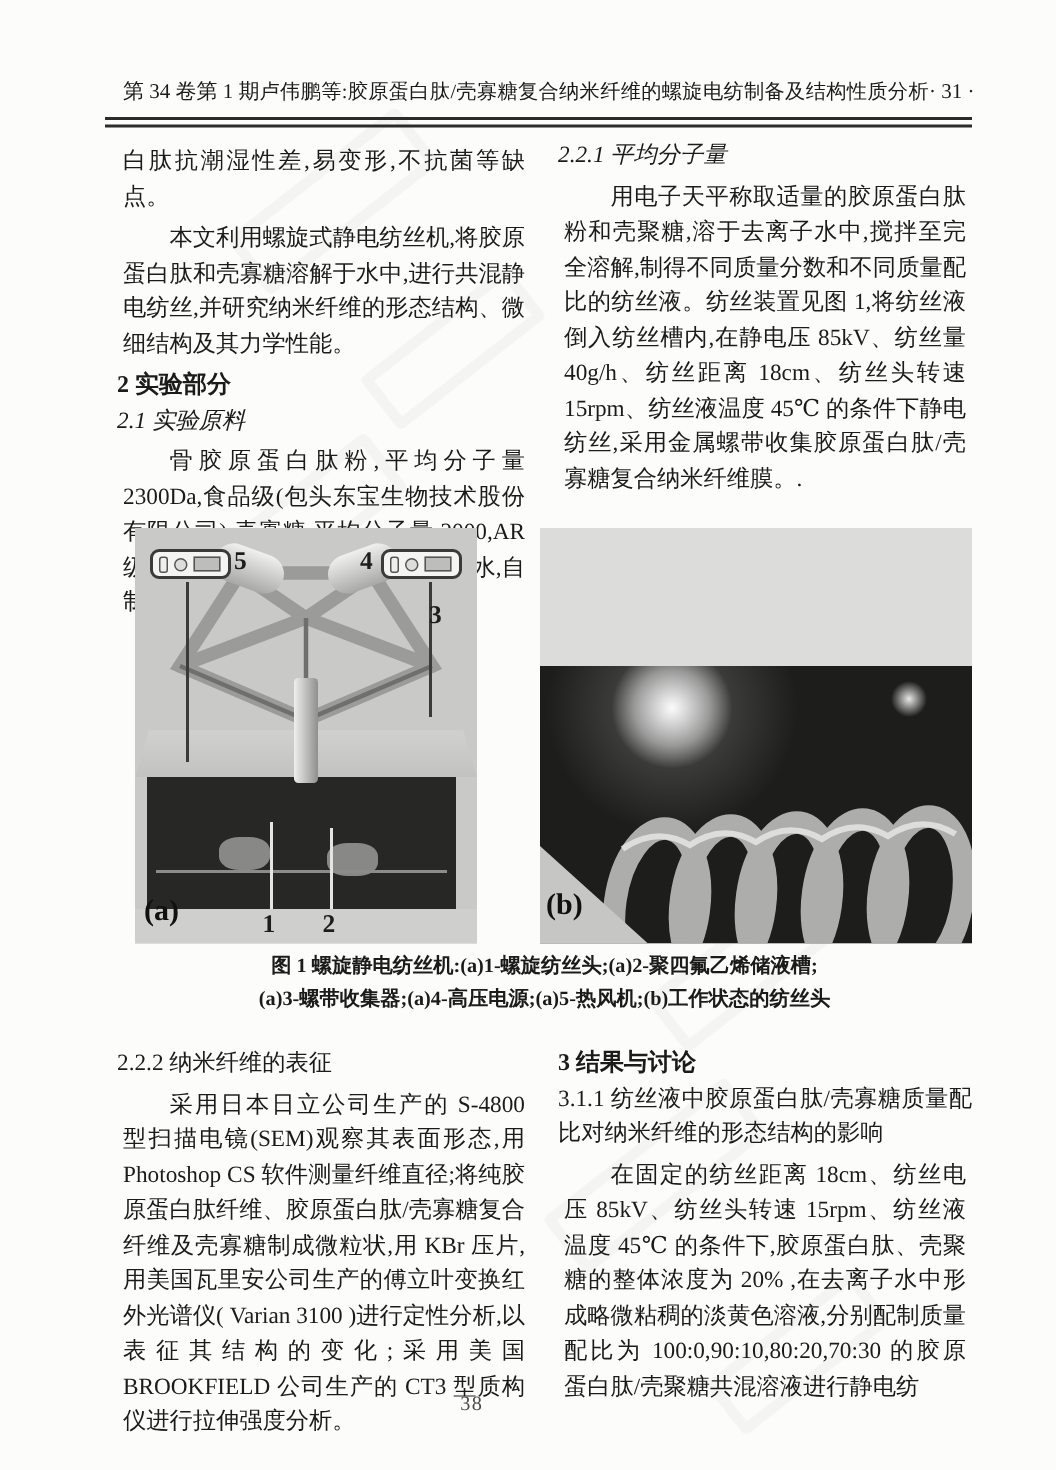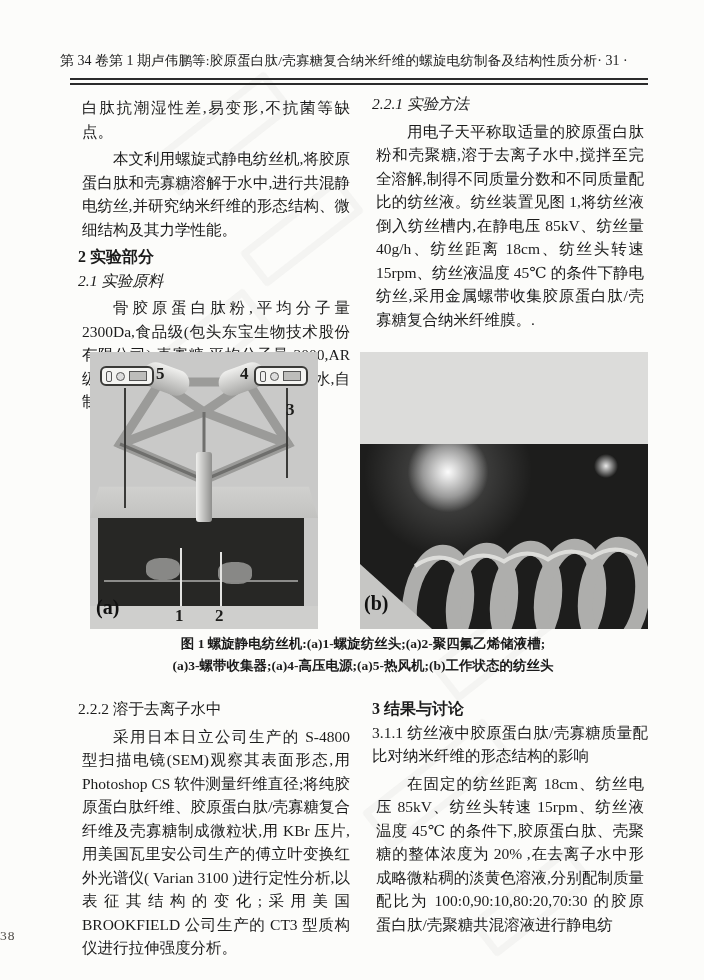--- a/index.html
+++ b/index.html
@@ -4,21 +4,21 @@
 <style>
   html,body{margin:0;padding:0;background:#e9e9e7;}
   .page{
     position:relative;width:704px;height:980px;margin:0 auto;
     background:#fcfcfa;overflow:hidden;
     font-family:"Liberation Serif","DejaVu Serif",serif;
     color:#1b1b1b;
   }
   
   .header{
-    position:absolute;left:60px;top:52px;width:566px;
+    position:absolute;left:82px;top:52px;width:566px;
     display:flex;align-items:baseline;
     font-size:14px;white-space:nowrap;
   }
   .header .mid{font-size:13.5px;letter-spacing:0.2px;}
   .rule{
     position:absolute;left:70px;top:78px;width:578px;height:3px;
     border-top:2px solid #2b2b2b;border-bottom:2px solid #2b2b2b;
   }
   
   .wm{position:absolute;pointer-events:none;opacity:.5;}
@@ -53,21 +53,21 @@
   .glow{position:absolute;left:0;top:92px;width:288px;height:185px;background:
     radial-gradient(circle 56px at 88px 28px, rgba(255,255,255,.98), rgba(255,255,255,.45) 45%, rgba(255,255,255,0) 72%),
     radial-gradient(circle 16px at 246px 22px, rgba(255,255,255,.9), rgba(255,255,255,0) 75%),
     radial-gradient(circle 120px at 88px 28px, rgba(255,255,255,.25), rgba(255,255,255,0) 70%),
     #1d1d1c;}
   .triB{position:absolute;left:0;top:212px;width:0;height:0;
     border-bottom:65px solid #c6c6c4;border-right:72px solid transparent;}
   .caption{position:absolute;left:78px;top:633px;width:570px;text-align:center;
     font-size:13.5px;font-weight:bold;line-height:22px;}
   
-  .pageno{position:absolute;left:0;top:928px;width:629px;
+  .pageno{position:absolute;left:0;top:928px;width:629px;text-align:center;
     font-size:13.5px;color:#4d4a45;letter-spacing:1px;}
 </style>
 </head>
 <body>
 
 <div class="page">
 
   <div class="wm">
     <div style="left:150px;top:110px;width:130px;height:34px;"></div>
     <div style="left:240px;top:210px;width:110px;height:30px;"></div>
@@ -86,21 +86,21 @@
 
   <div class="col" style="left:78px;top:92px;">
     <p class="noindent">白肽抗潮湿性差,易变形,不抗菌等缺点。</p>
     <p>本文利用螺旋式静电纺丝机,将胶原蛋白肽和壳寡糖溶解于水中,进行共混静电纺丝,并研究纳米纤维的形态结构、微细结构及其力学性能。</p>
     <div class="h-bold">2  实验部分</div>
     <div class="h-kai">2.1  实验原料</div>
     <p>骨胶原蛋白肽粉,平均分子量 2300Da,食品级(包头东宝生物技术股份有限公司);壳寡糖,平均分子量 2000,AR 级(浙江金壳药业有限公司);去离子水,自制。</p>
   </div>
 
   <div class="col" style="left:372px;top:92px;">
-    <div class="h-kai">2.2.1  实验方法</div>
+    <div class="h-kai">2.2.1  平均分子量</div>
     <p>用电子天平称取适量的胶原蛋白肽粉和壳聚糖,溶于去离子水中,搅拌至完全溶解,制得不同质量分数和不同质量配比的纺丝液。纺丝装置见图 1,将纺丝液倒入纺丝槽内,在静电压 85kV、纺丝量 40g/h、纺丝距离 18cm、纺丝头转速 15rpm、纺丝液温度 45℃ 的条件下静电纺丝,采用金属螺带收集胶原蛋白肽/壳寡糖复合纳米纤维膜。.</p>
   </div>
 
   <div class="figure">
 
     <div class="photoA">
 
       <svg width="228" height="170" style="position:absolute;left:0;top:0;">
         <g stroke="#9b9b99" stroke-width="9" stroke-linecap="round" fill="none">
           <path d="M114 128 L30 92 L70 30 L114 60 L158 30 L198 92 Z"></path>
@@ -170,21 +170,21 @@
       <div class="subLabel" style="left:4px;top:240px;">(b)</div>
     </div>
   </div>
 
   <div class="caption">
     <div>图 1  螺旋静电纺丝机:(a)1-螺旋纺丝头;(a)2-聚四氟乙烯储液槽;</div>
     <div>(a)3-螺带收集器;(a)4-高压电源;(a)5-热风机;(b)工作状态的纺丝头</div>
   </div>
 
   <div class="col" style="left:78px;top:697px;">
-    <div>2.2.2  溶于去离子水中</div>
+    <div>2.2.2  纳米纤维的表征</div>
     <p>采用日本日立公司生产的 S-4800 型扫描电镜(SEM)观察其表面形态,用 Photoshop CS 软件测量纤维直径;将纯胶原蛋白肽纤维、胶原蛋白肽/壳寡糖复合纤维及壳寡糖制成微粒状,用 KBr 压片,用美国瓦里安公司生产的傅立叶变换红外光谱仪( Varian 3100 )进行定性分析,以表征其结构的变化;采用美国 BROOKFIELD 公司生产的 CT3 型质构仪进行拉伸强度分析。</p>
   </div>
 
   <div class="col" style="left:372px;top:697px;">
     <div class="h-bold">3  结果与讨论</div>
     <div>3.1.1  纺丝液中胶原蛋白肽/壳寡糖质量配比对纳米纤维的形态结构的影响</div>
     <p>在固定的纺丝距离 18cm、纺丝电压 85kV、纺丝头转速 15rpm、纺丝液温度 45℃ 的条件下,胶原蛋白肽、壳聚糖的整体浓度为 20% ,在去离子水中形成略微粘稠的淡黄色溶液,分别配制质量配比为 100:0,90:10,80:20,70:30 的胶原蛋白肽/壳聚糖共混溶液进行静电纺</p>
   </div>
 
   <div class="pageno">38</div>

